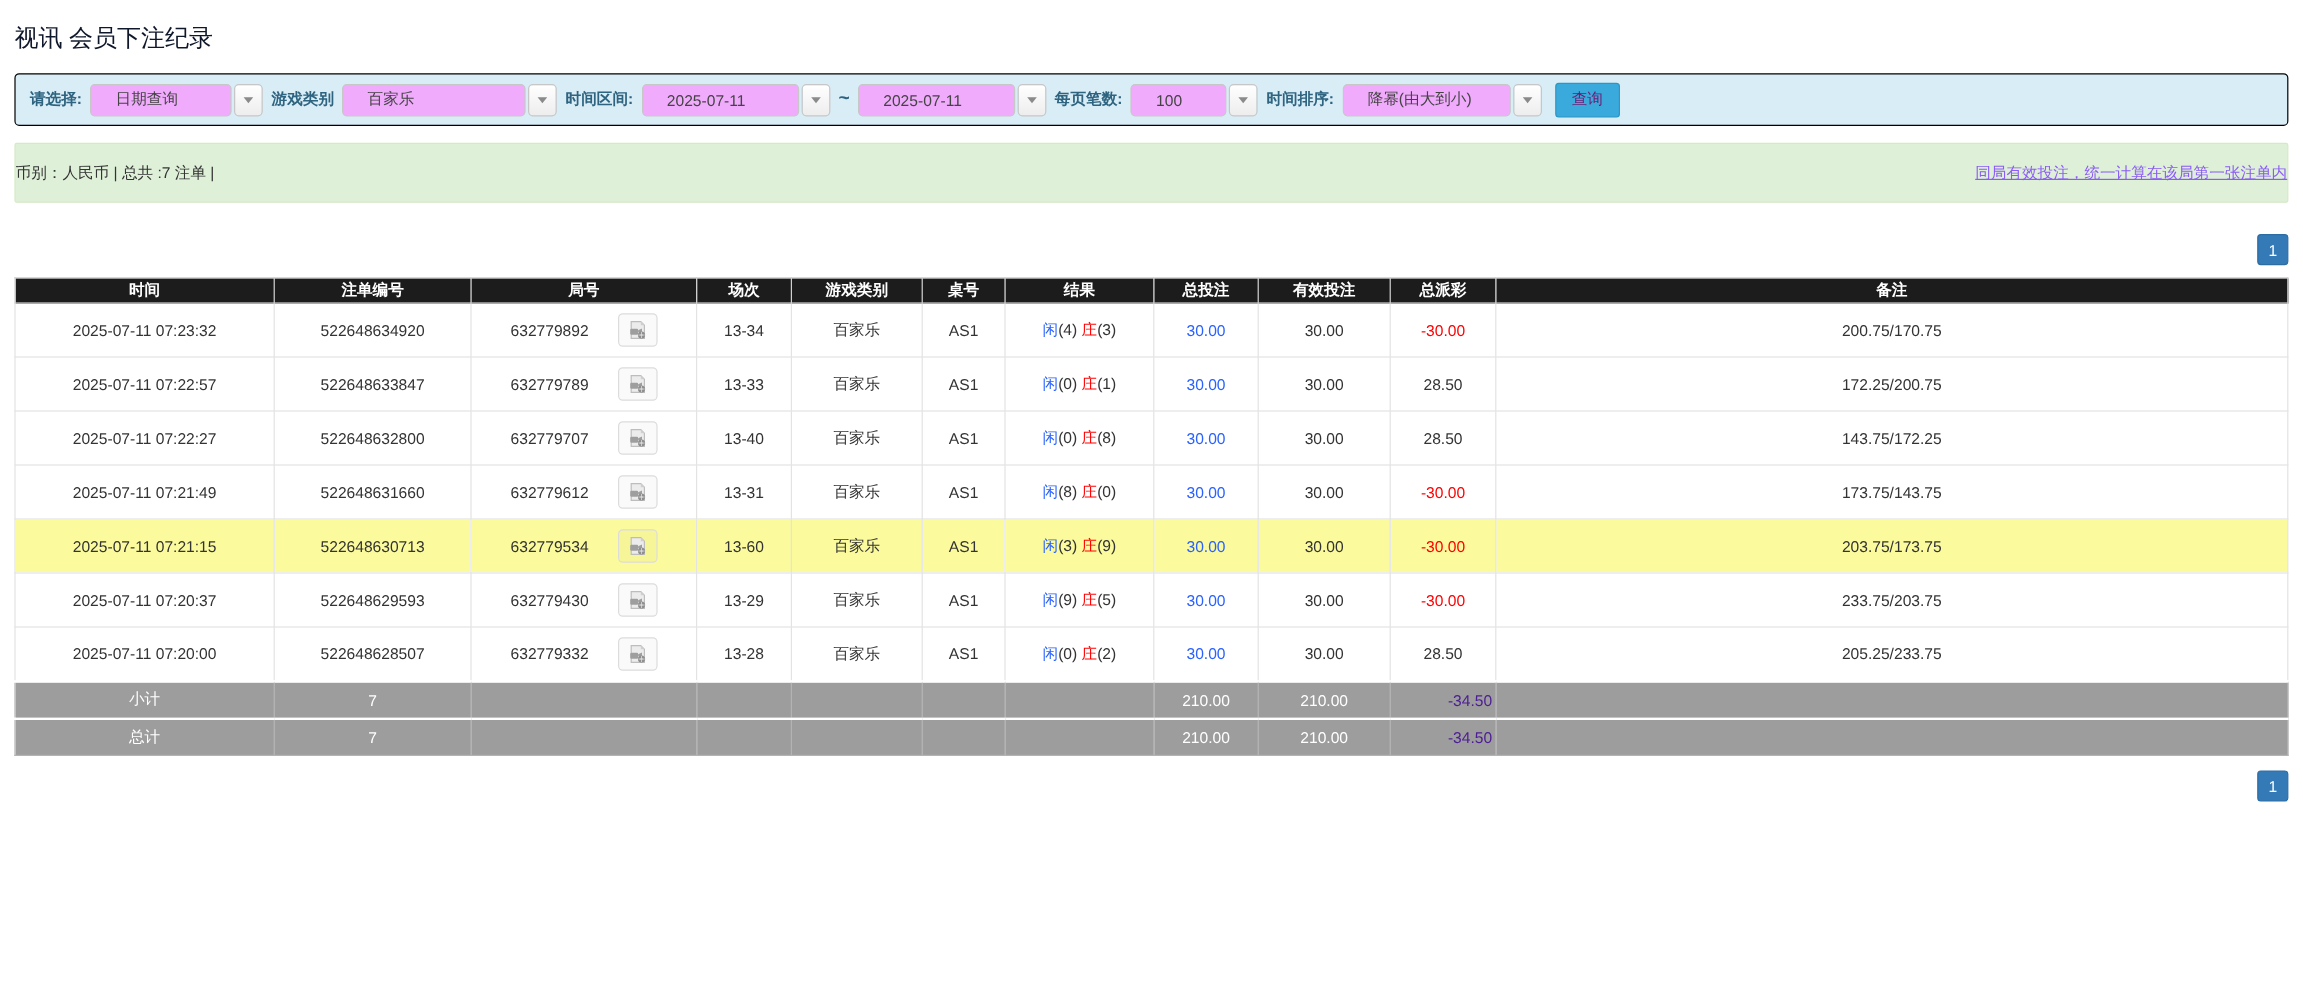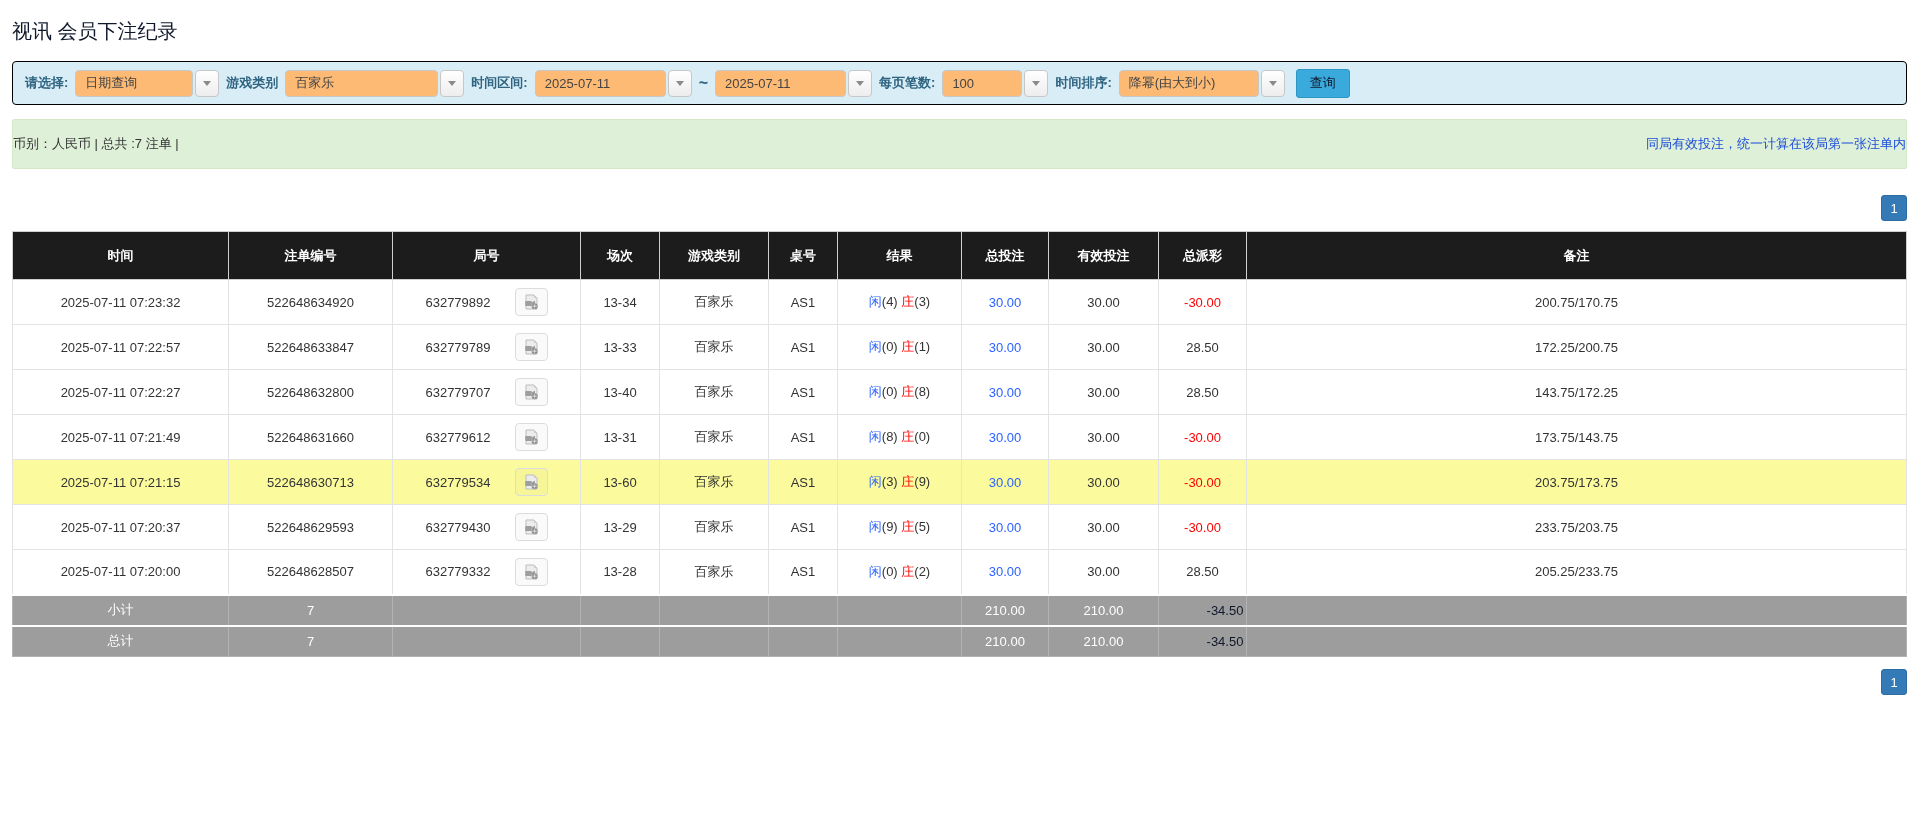--- a/index.html
+++ b/index.html
@@ -10,79 +10,79 @@
 
   
   .filter-bar {
     background: var(--filter-blue); border:1px solid #000000; border-radius:4px;
     padding:8px 12px; display:flex; align-items:center; gap:7px; margin-bottom:14px;
     height:44px;
   }
   .flabel { color:#2e6480; font-weight:bold; font-size:13px; white-space:nowrap; }
   .combo { display:inline-flex; align-items:stretch; }
   .combo-input {
-    height:27px; border:1px solid #c7c7c7; border-radius:4px; background:#fdba74;
-    padding:0 9px; font-size:13px; color:#444; font-family:"Liberation Sans",sans-serif;
+    height:27px; border:1px solid #c7c7c7; border-radius:4px; background:#f0abfc;
+    padding:0 20px; font-size:13px; color:#444; font-family:"Liberation Sans",sans-serif;
   }
   .combo-arrow {
     width:24px; height:27px; margin-left:2px; border:1px solid #c7c7c7; border-radius:4px;
     background:linear-gradient(#ffffff,#ededed); display:flex; align-items:center; justify-content:center;
     cursor:pointer;
   }
   .tri { width:0; height:0; border-left:4px solid transparent; border-right:4px solid transparent; border-top:5px solid #8a8a8a; }
   .tilde { color:#2e6480; font-weight:bold; }
   .search-btn {
-    height:29px; padding:0 13px; margin-left:4px; background:var(--accent-blue); color:#0f172a;
+    height:29px; padding:0 13px; margin-left:4px; background:var(--accent-blue); color:#701a75;
     border:1px solid #2d96c4; border-radius:3px; font-size:13px; cursor:pointer;
     font-family:Liberation Mono, monospace;
   }
 
   
   .info-bar {
     background:var(--info-green); border:1px solid #d6e9c6; border-radius:2px;
     height:50px; padding:0 0; display:flex; align-items:center; justify-content:space-between;
     font-size:13px; margin-bottom:14px;
   }
   .info-left  { color:#333; }
-  .info-right { color:#1d4ed8; }
+  .info-right { color:#8b5cf6;text-decoration:underline; }
 
   
   .pager { display:flex; justify-content:flex-end; margin:26px 0 10px 0; }
   .pager.bottom { margin:12px 0 0 0; }
   .page-btn {
     min-width:26px; height:26px; padding:0 7px; background:var(--pagination-blue); color:#fff;
     border:1px solid #2e6da4; border-radius:3px; display:flex; align-items:center; justify-content:center;
     font-size:13px; cursor:pointer;
   }
 
   
   table.records { width:100%; border-collapse:collapse; table-layout:fixed; }
   thead th {
     background:var(--header-bg); color:#fff; font-weight:bold; font-size:13px;
-    height:48px; border:1px solid #cfcfcf; text-align:center;
+    height:21px; border:1px solid #cfcfcf; text-align:center;
   }
   tbody td {
     background:#fff; border:1px solid #e3e3e3; height:45px; text-align:center;
     font-size:13px; color:#333; overflow:hidden;
   }
   tr.hl td { background:var(--highlight-yellow); }
   .round-wrap { display:flex; align-items:center; justify-content:center; gap:24px; }
   .video-btn {
     width:33px; height:28px; border:1px solid #dcdcdc; border-radius:4px;
     background:rgba(0,0,0,0.02); display:inline-flex; align-items:center; justify-content:center; cursor:pointer;
   }
   .player { color:var(--player-blue); }
   .banker { color:var(--banker-red); }
   .link   { color:var(--link-blue); cursor:pointer; }
   .neg    { color:var(--negative-red); }
   tfoot td {
     background:var(--summary-bg); color:#fff; height:31px; font-size:13px; text-align:center;
     border:1px solid #b3b3b3; border-top:2px solid #fff;
   }
-  tfoot td.neg { color:#0f172a;padding-left:45px; }
+  tfoot td.neg { color:#4c1d95;padding-left:45px; }
 </style>
 </head>
 <body>
 
 <div class="page">
 
   <h1 class="title">视讯 会员下注纪录</h1>
 
   <div class="filter-bar">
     <span class="flabel">请选择:</span>

